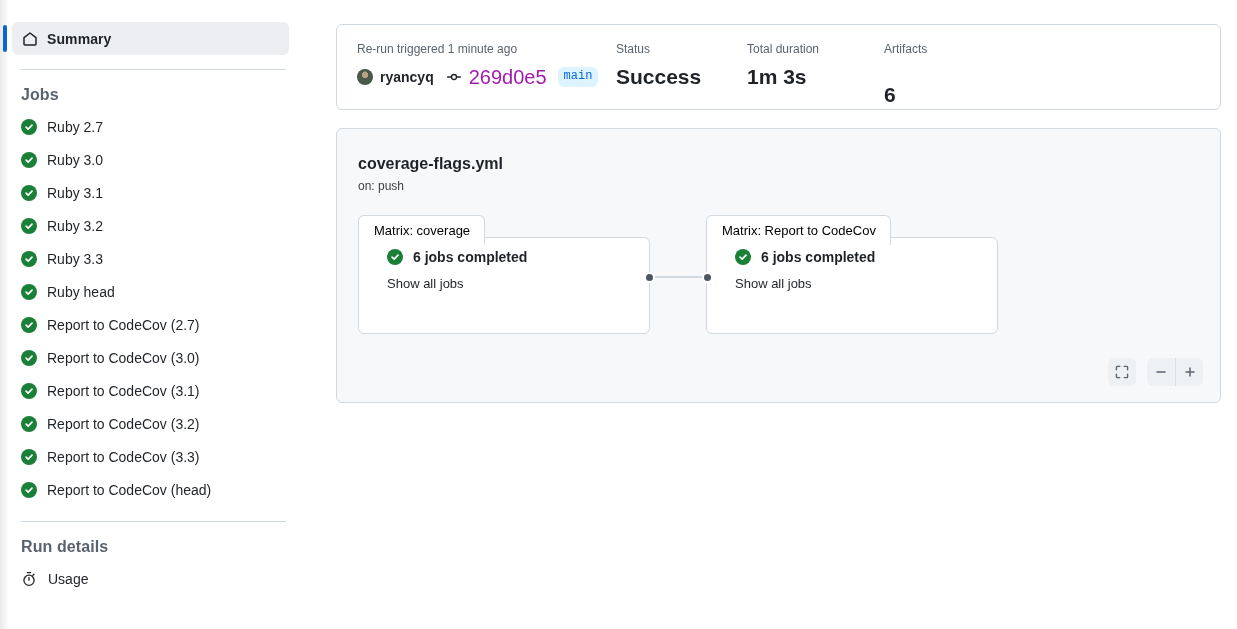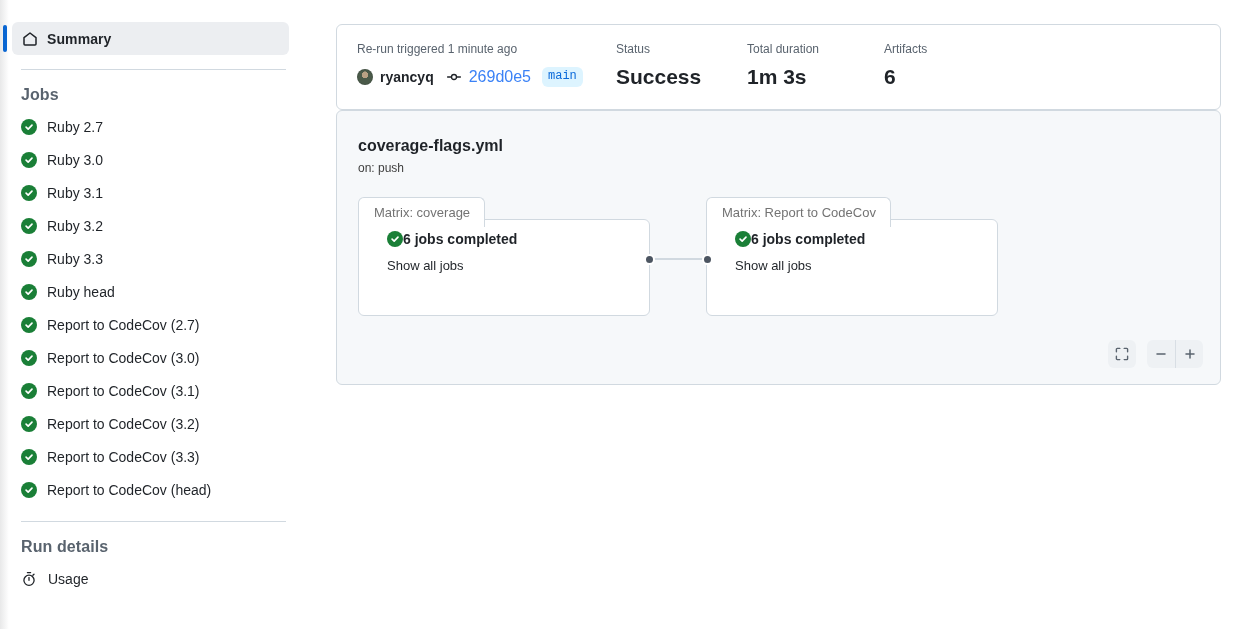--- a/index.html
+++ b/index.html
@@ -108,51 +108,52 @@
   .run-header {
     height: 86px;
     padding: 15px 16px 0 20px;
     display: flex;
     align-items: flex-start;
   }
   .rh-col { display: flex; flex-direction: column; }
   .rh-col-trigger { width: 259px; }
   .rh-col-status  { width: 131px; }
   .rh-col-dur     { width: 137px; }
-  .rh-col-art     { width: 120px; }
+  .rh-col-art     { width: 120px; gap: 18px; }
 
   .rh-label {
     font-size: 12px; color: #59636e; line-height: 18px; margin-bottom: 8px;
     white-space: nowrap;
   }
   .rh-strong {
     font-size: 21px; font-weight: 700; color: #1f2328; line-height: 22px;
   }
   .rh-actor { display: flex; align-items: center; gap: 7px; height: 22px; }
   .avatar {
     width: 16px; height: 16px; border-radius: 50%; flex: none;
     background: radial-gradient(circle at 50% 34%, #b9a184 0 28%, #4a5a49 29% 100%);
     border: 1px solid rgba(31,35,40,.12);
     overflow: hidden;
   }
   .actor-name { font-size: 14px; font-weight: 600; color: #1f2328; text-align: right; }
-  .commit-sha { font-size: 16px; color: #3b82f6; }
+  .commit-sha { font-size: 20px; color: #a21caf; }
   .branch-badge {
     font-family: "Liberation Mono", monospace;
     font-size: 12px;
     color: #0969da;
     background: #ddf4ff;
     border-radius: 6px;
     padding: 1px 6px 2px;
     line-height: 17px;
     margin-left: 4px;
   }
 
   
   .graph-card {
+    margin-top: 18px;
     height: 275px;
     background: #f6f8fa;
     border: 1px solid #d1d9e0;
     border-radius: 6px;
     position: relative;
     overflow: hidden;
   }
   .wf-title {
     font-size: 16px; font-weight: 700; color: #1f2328;
     margin: 24px 0 0 21px; line-height: 22px;
@@ -172,39 +173,39 @@
     position: absolute; left: 0; top: 0;
     height: 30px;
     background: #ffffff;
     border: 1px solid #d1d9e0;
     border-bottom: none;
     border-radius: 6px 6px 0 0;
     display: flex; align-items: center;
     padding: 0 14px 0 15px;
     z-index: 2;
   }
-  .mgroup .tab span { font-size: 13px; color: #737373; white-space: nowrap; }
+  .mgroup .tab span { font-size: 13px; color: #000000; white-space: nowrap; }
   .mgroup .body {
     position: absolute; left: 0; top: 22px; right: 0; bottom: 0;
     background: #ffffff;
     border: 1px solid #d1d9e0;
     border-radius: 0 6px 6px 6px;
     z-index: 1;
   }
   .mgroup .body::before {
     content: "";
     position: absolute; left: 1px; top: -1px; height: 1px;
     background: #ffffff;
     z-index: 3;
   }
   .mgroup .node-inner {
     position: absolute; left: 29px; top: 34px;
     z-index: 4;
   }
-  .node-row { display: flex; align-items: center; }
+  .node-row { display: flex; align-items: center; gap: 10px; }
   .node-row .txt { font-size: 14px; font-weight: 700; color: #1f2328; }
   .node-link {
     font-size: 13px; color: #1f2328; margin-top: 11px; cursor: pointer;
   }
 
   .handle {
     position: absolute;
     width: 11px; height: 11px; border-radius: 50%;
     background: #4c5561;
     border: 2px solid #ffffff;

